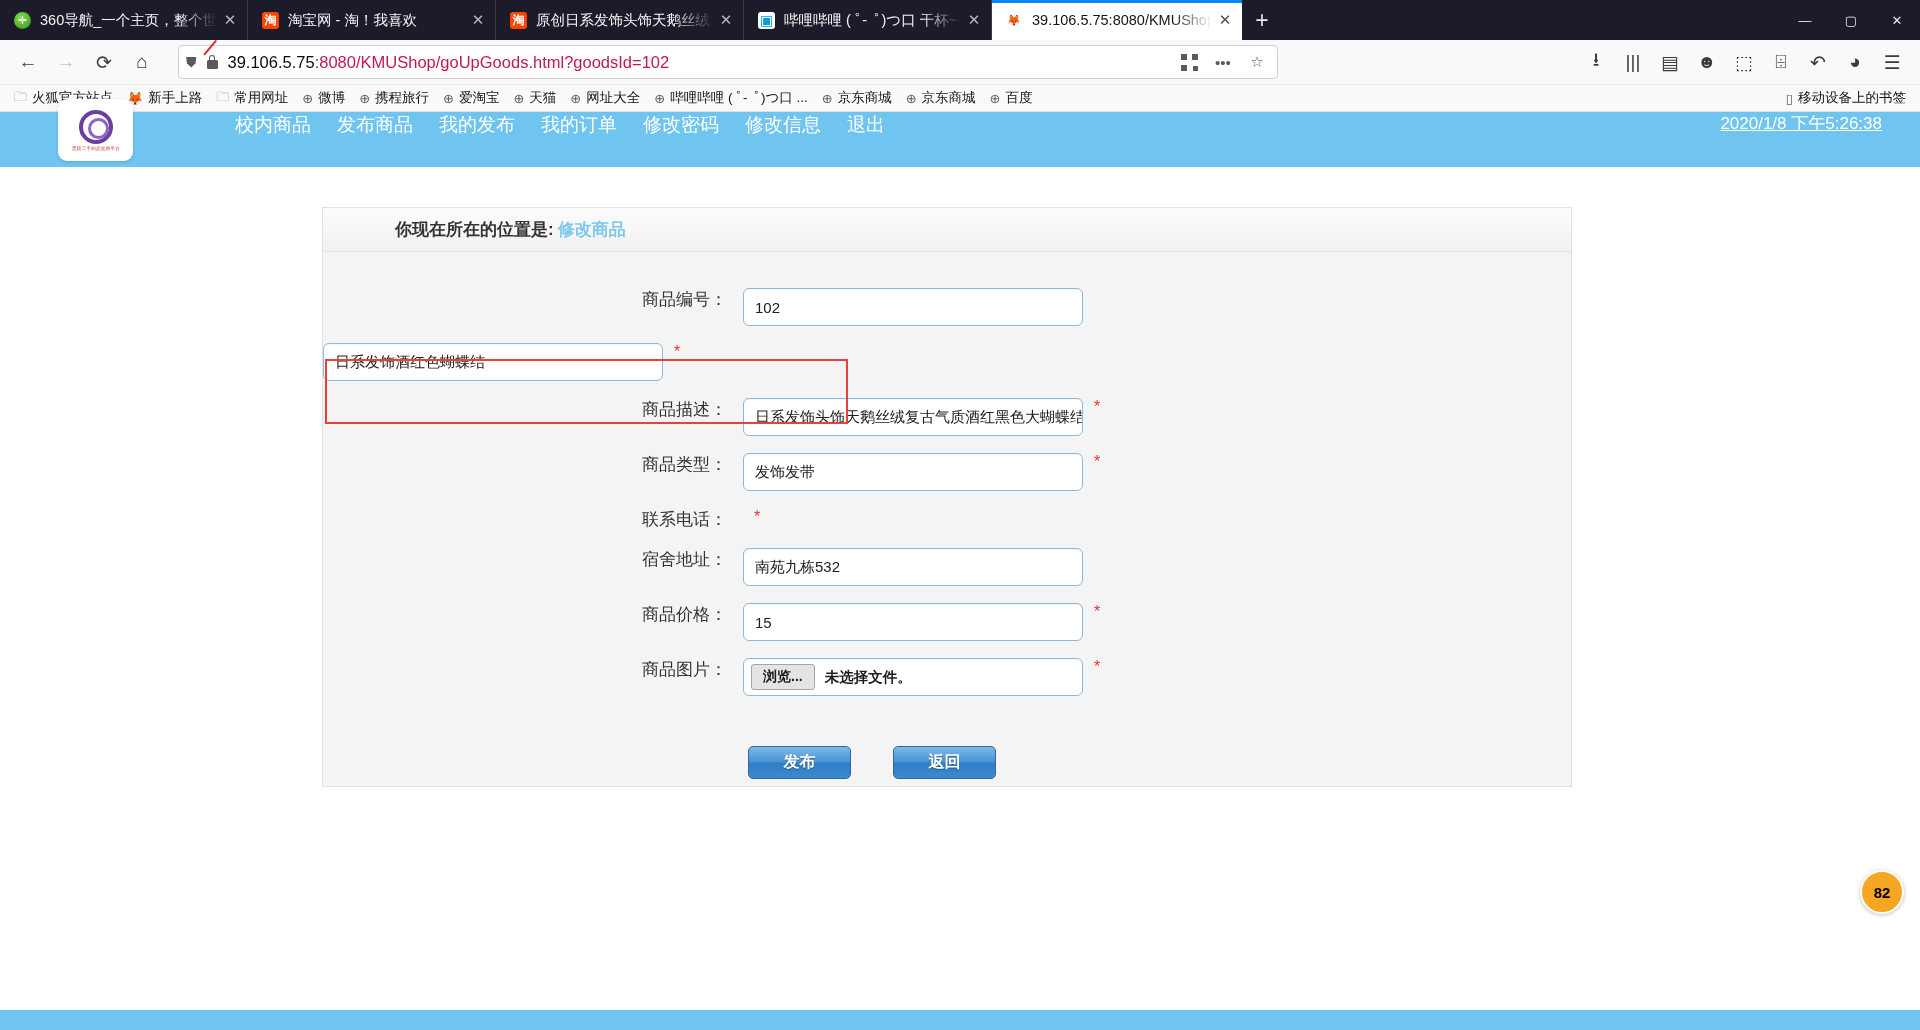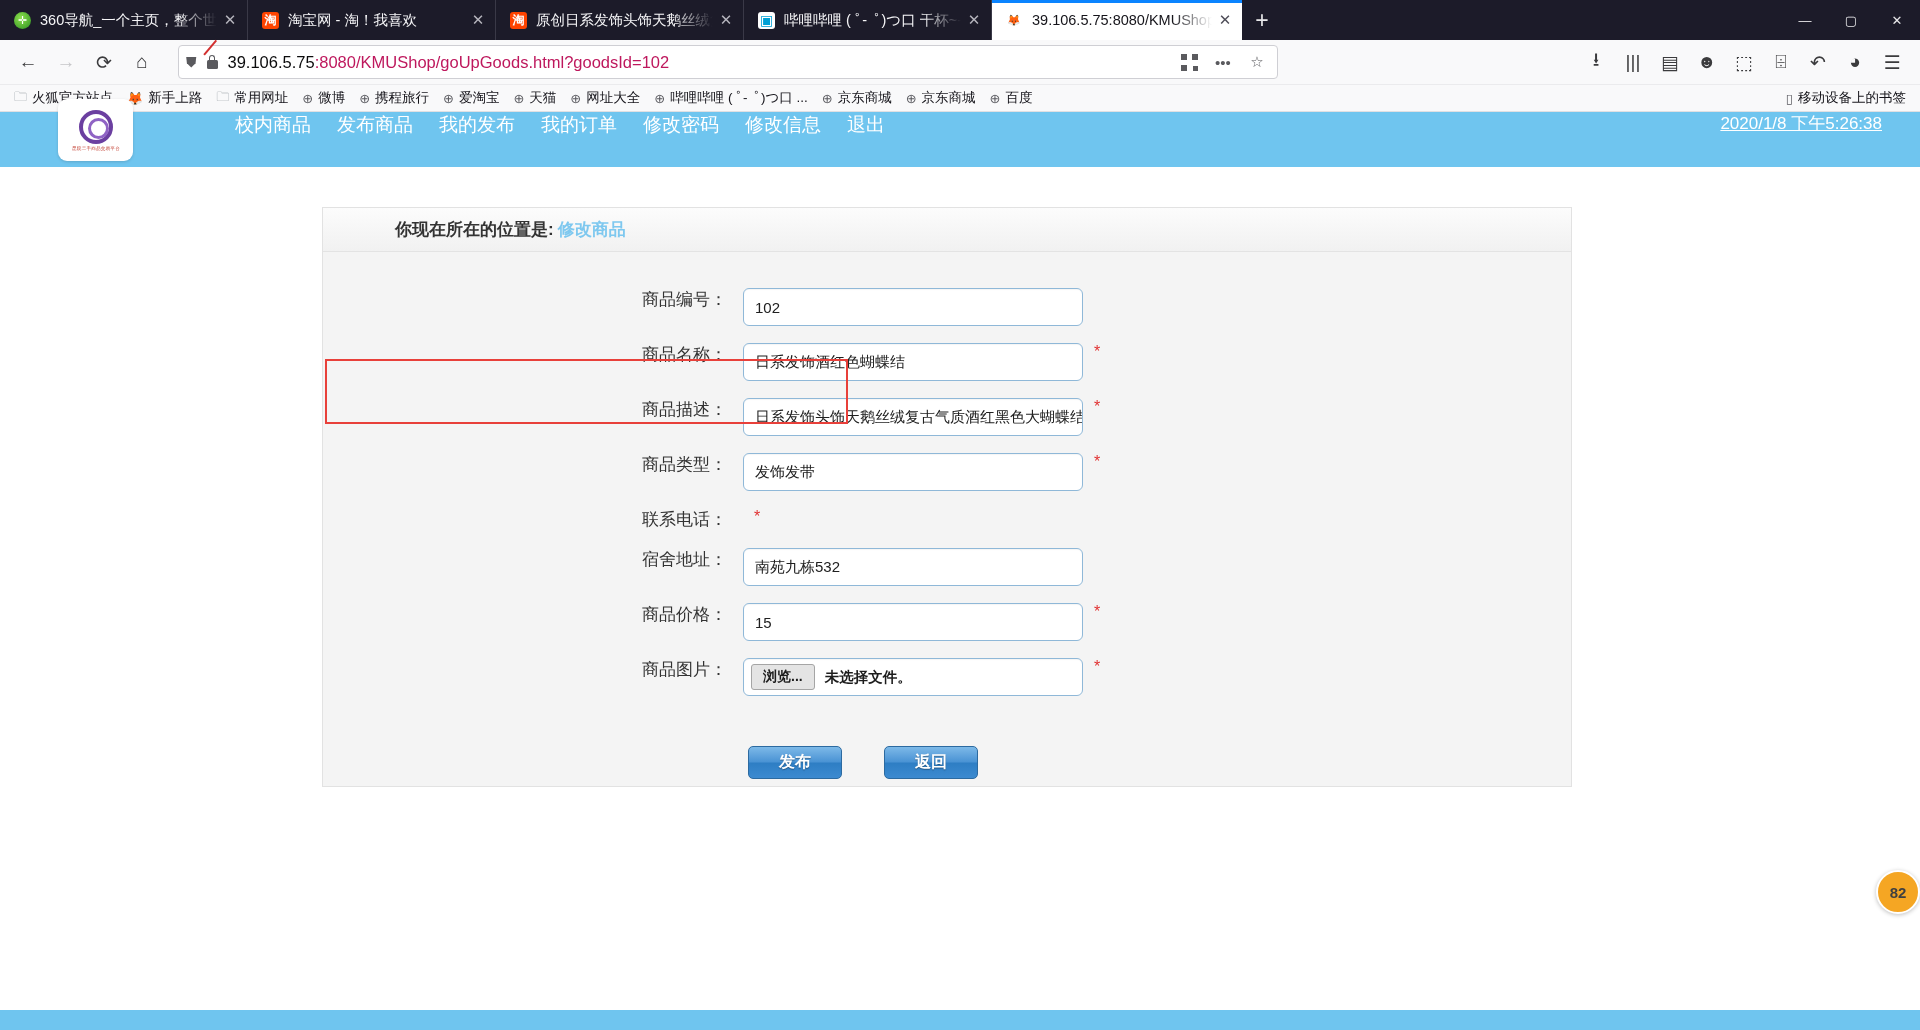--- a/index.html
+++ b/index.html
@@ -205,39 +205,39 @@
     border: 1px solid #a5a5a5; background: #e4e4e4; border-radius: 3px;
     padding: 3px 11px; font-size: 14px; color: #1d1d1d; white-space: nowrap;
   }
   .fileval { font-size: 14.5px; color: #1d1d1d; }
   .req { color: #e03131; font-size: 16px; margin-left: 11px; }
   .req.hidden { visibility: hidden; }
   .btnrow {
     display: flex; gap: 42px; margin-top: 33px; padding-left: 425px;
   }
   .bluebtn {
-    width: 94px; height: 33px; border-radius: 5px;
+    width: 103px; height: 33px; border-radius: 5px;
     border: 1px solid #2c6aa0;
     background: linear-gradient(#7db9e8 0%, #4a93d4 48%, #2e7ec4 52%, #3c8ad0 100%);
     color: #ffffff; font-size: 16px; font-weight: bold;
     display: flex; align-items: center; justify-content: center;
     text-shadow: 0 1px 1px rgba(0,0,0,.35);
   }
 
   
   .footer {
     height: 62px; background: #6fc5ef; position: relative;
     display: flex; align-items: center; justify-content: center;
     color: #ffffff; font-size: 17px;
   }
   .badge-bubble {
-    position: absolute; right: 0; bottom: 96px;
+    position: absolute; right: 16px; bottom: 96px;
     width: 44px; height: 44px; border-radius: 50%;
     background: #f5a623; border: 2px solid #ffffff;
-    color: #404040; font-size: 15px; font-weight: bold;
+    color: #000000; font-size: 15px; font-weight: bold;
     display: flex; align-items: center; justify-content: center;
     box-shadow: 0 1px 4px rgba(0,0,0,.25); overflow: hidden;
   }
 </style>
 </head>
 <body>
 
 <div class="tabstrip">
 
   <div class="tab inactive">
@@ -396,21 +396,20 @@
 
     <div class="form">
 
       <div class="frow">
         <div class="flabel">商品编号：</div>
         <div class="fctrl">102</div>
         <span class="req hidden">*</span>
       </div>
 
       <div class="frow">
-        <div class="flabel">商品名称：</div>
         <div class="fctrl">日系发饰酒红色蝴蝶结</div>
         <span class="req">*</span>
       </div>
 
       <div class="frow">
         <div class="flabel">商品描述：</div>
         <div class="fctrl">日系发饰头饰天鹅丝绒复古气质酒红黑色大蝴蝶结</div>
         <span class="req">*</span>
       </div>
 

